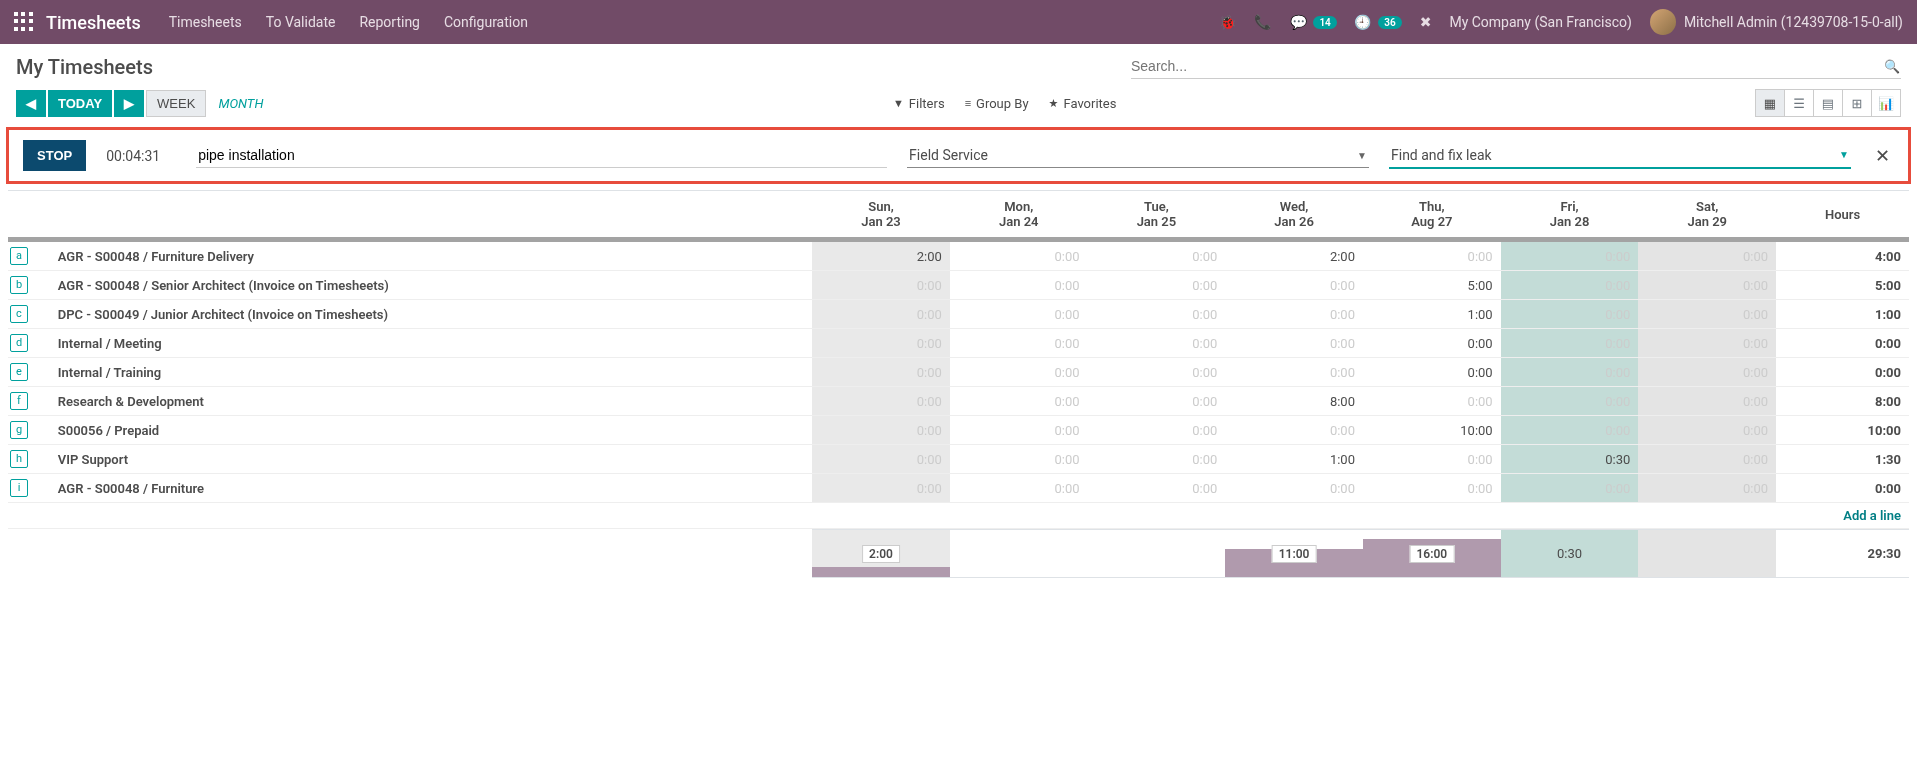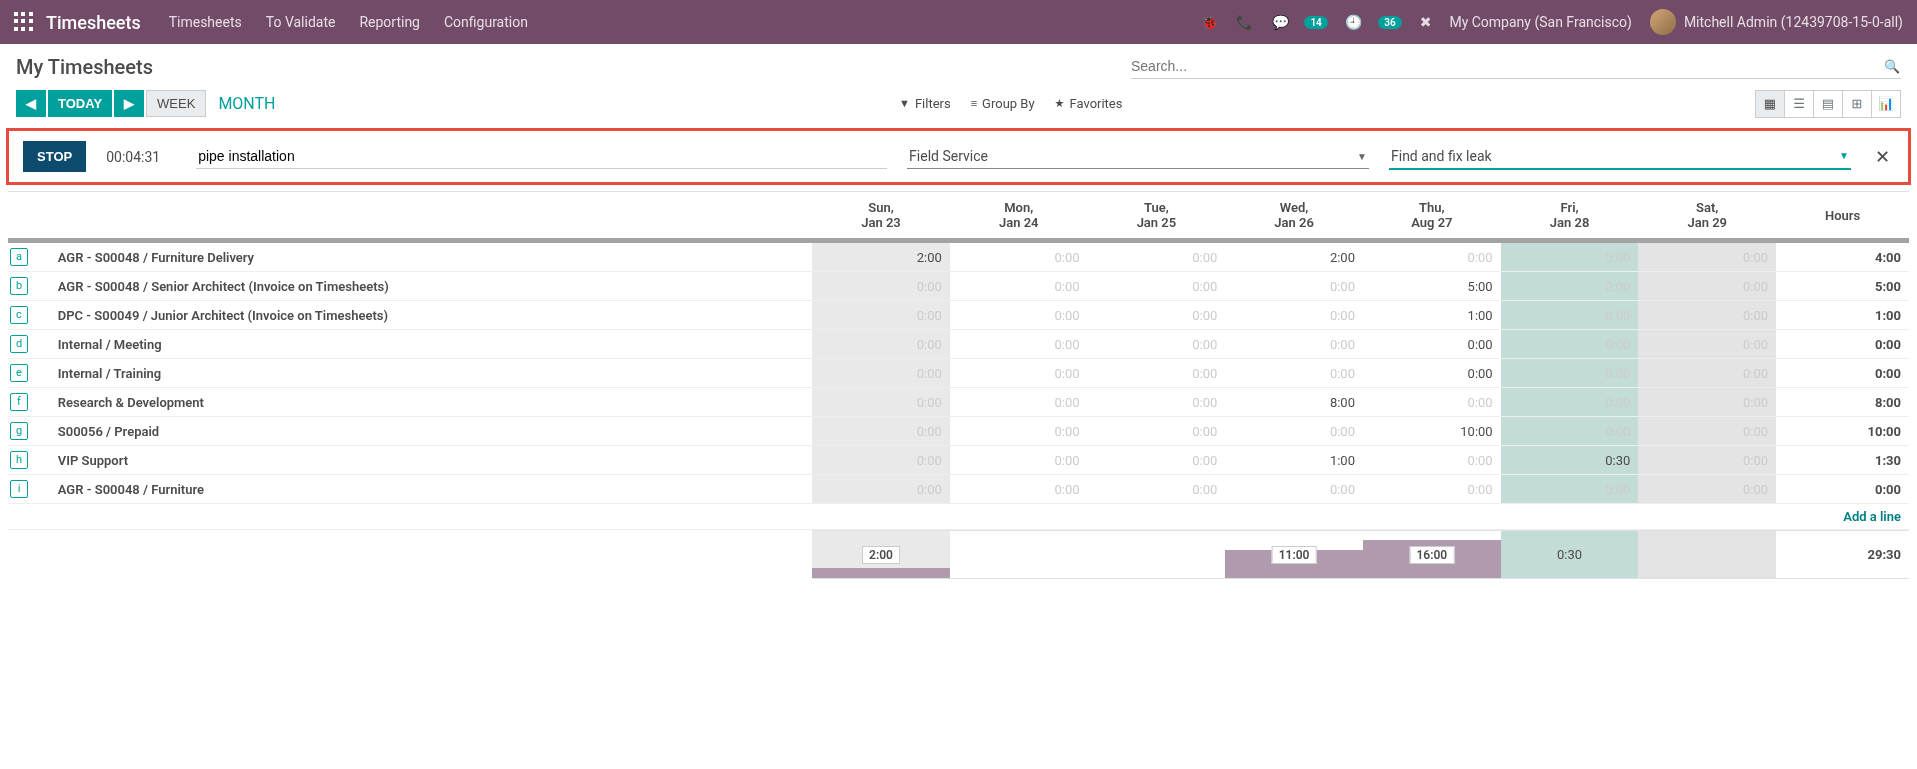--- a/index.html
+++ b/index.html
@@ -4,32 +4,32 @@
 <style>
 * { box-sizing: border-box; margin: 0; padding: 0; }
 body { font-family: -apple-system, BlinkMacSystemFont, "Segoe UI", Roboto, sans-serif; font-size: 13px; color: #4c4c4c; background: #fff; }
 .topbar { background: #714b67; height: 44px; display: flex; align-items: center; color: #fff; padding: 0 14px; }
 .topbar .apps-icon { width: 20px; height: 20px; margin-right: 12px; display: grid; grid-template-columns: repeat(3,1fr); grid-gap: 2px; }
 .topbar .apps-icon span { background: #fff; width: 4px; height: 4px; }
 .topbar .brand { font-size: 18px; font-weight: 500; margin-right: 28px; }
 .topbar .nav-item { margin-right: 24px; color: #e7dde4; cursor: pointer; font-size: 14px; }
 .topbar .spacer { flex: 1; }
 .topbar .right-item { margin-left: 18px; color: #e7dde4; display: flex; align-items: center; position: relative; font-size: 14px; }
-.badge-pill { background: #00a09d; color: #fff; font-size: 10px; padding: 1px 6px; border-radius: 9px; margin-left: 15px; font-weight: 600; }
+.badge-pill { background: #00a09d; color: #fff; font-size: 10px; padding: 1px 6px; border-radius: 9px; margin-left: 6px; font-weight: 600; }
 .avatar { width: 26px; height: 26px; border-radius: 50%; background: linear-gradient(135deg,#d4a574,#8b6f47); margin-right: 8px; }
 .header-row { display: flex; align-items: center; padding: 10px 16px 6px 16px; }
 .header-row h1 { font-size: 20px; font-weight: 500; color: #4c4c4c; }
 .search-box { flex: 1; margin-left: auto; max-width: 770px; display: flex; align-items: center; border-bottom: 1px solid #ccc; padding: 4px 0; color: #999; }
 .search-box input { border: none; outline: none; flex: 1; font-size: 14px; color: #666; }
 .search-box .mag { margin-left: 6px; color: #666; }
 .controls-row { display: flex; align-items: center; padding: 4px 16px 10px 16px; }
 .btn-teal { background: #00a09d; color: #fff; border: none; padding: 6px 10px; margin-right: 2px; font-size: 13px; font-weight: 600; cursor: pointer; }
 .btn-outline { background: #fff; color: #4c4c4c; border: 1px solid #ccc; padding: 5px 10px; margin-right: 2px; font-size: 13px; cursor: pointer; }
 .btn-outline.active { background: #e9ecef; }
-.view-btn { color: #00a09d; padding: 5px 10px; font-size: 16px; cursor: pointer; }
+.view-btn { color: #00a09d; padding: 5px 10px; font-size: 13px; cursor: pointer; font-style: italic; }
 .filter-group { margin-left: auto; display: flex; align-items: center; }
 .filter-item { margin-right: 20px; color: #4c4c4c; cursor: pointer; font-size: 13px; display: flex; align-items: center; }
 .filter-item .ico { margin-right: 5px; font-size: 11px; }
 .view-switcher { margin-left: auto; display: flex; }
 .vs-btn { width: 30px; height: 28px; border: 1px solid #ccc; margin-left: -1px; display: flex; align-items: center; justify-content: center; cursor: pointer; color: #6c757d; }
 .vs-btn.active { background: #e9ecef; color: #4c4c4c; }
 .timer-bar { border: 3px solid #e74c3c; margin: 0 6px 6px 6px; padding: 10px 14px; display: flex; align-items: center; gap: 20px; }
 .btn-stop { background: #0c4a6e; color: #fff; border: none; padding: 8px 14px; font-weight: 700; font-size: 13px; cursor: pointer; }
 .timer-val { font-size: 14px; color: #4c4c4c; min-width: 70px; }
 .timer-desc { border: none; border-bottom: 1px solid #ccc; padding: 4px 2px; font-size: 14px; flex: 1.5; outline: none; }

